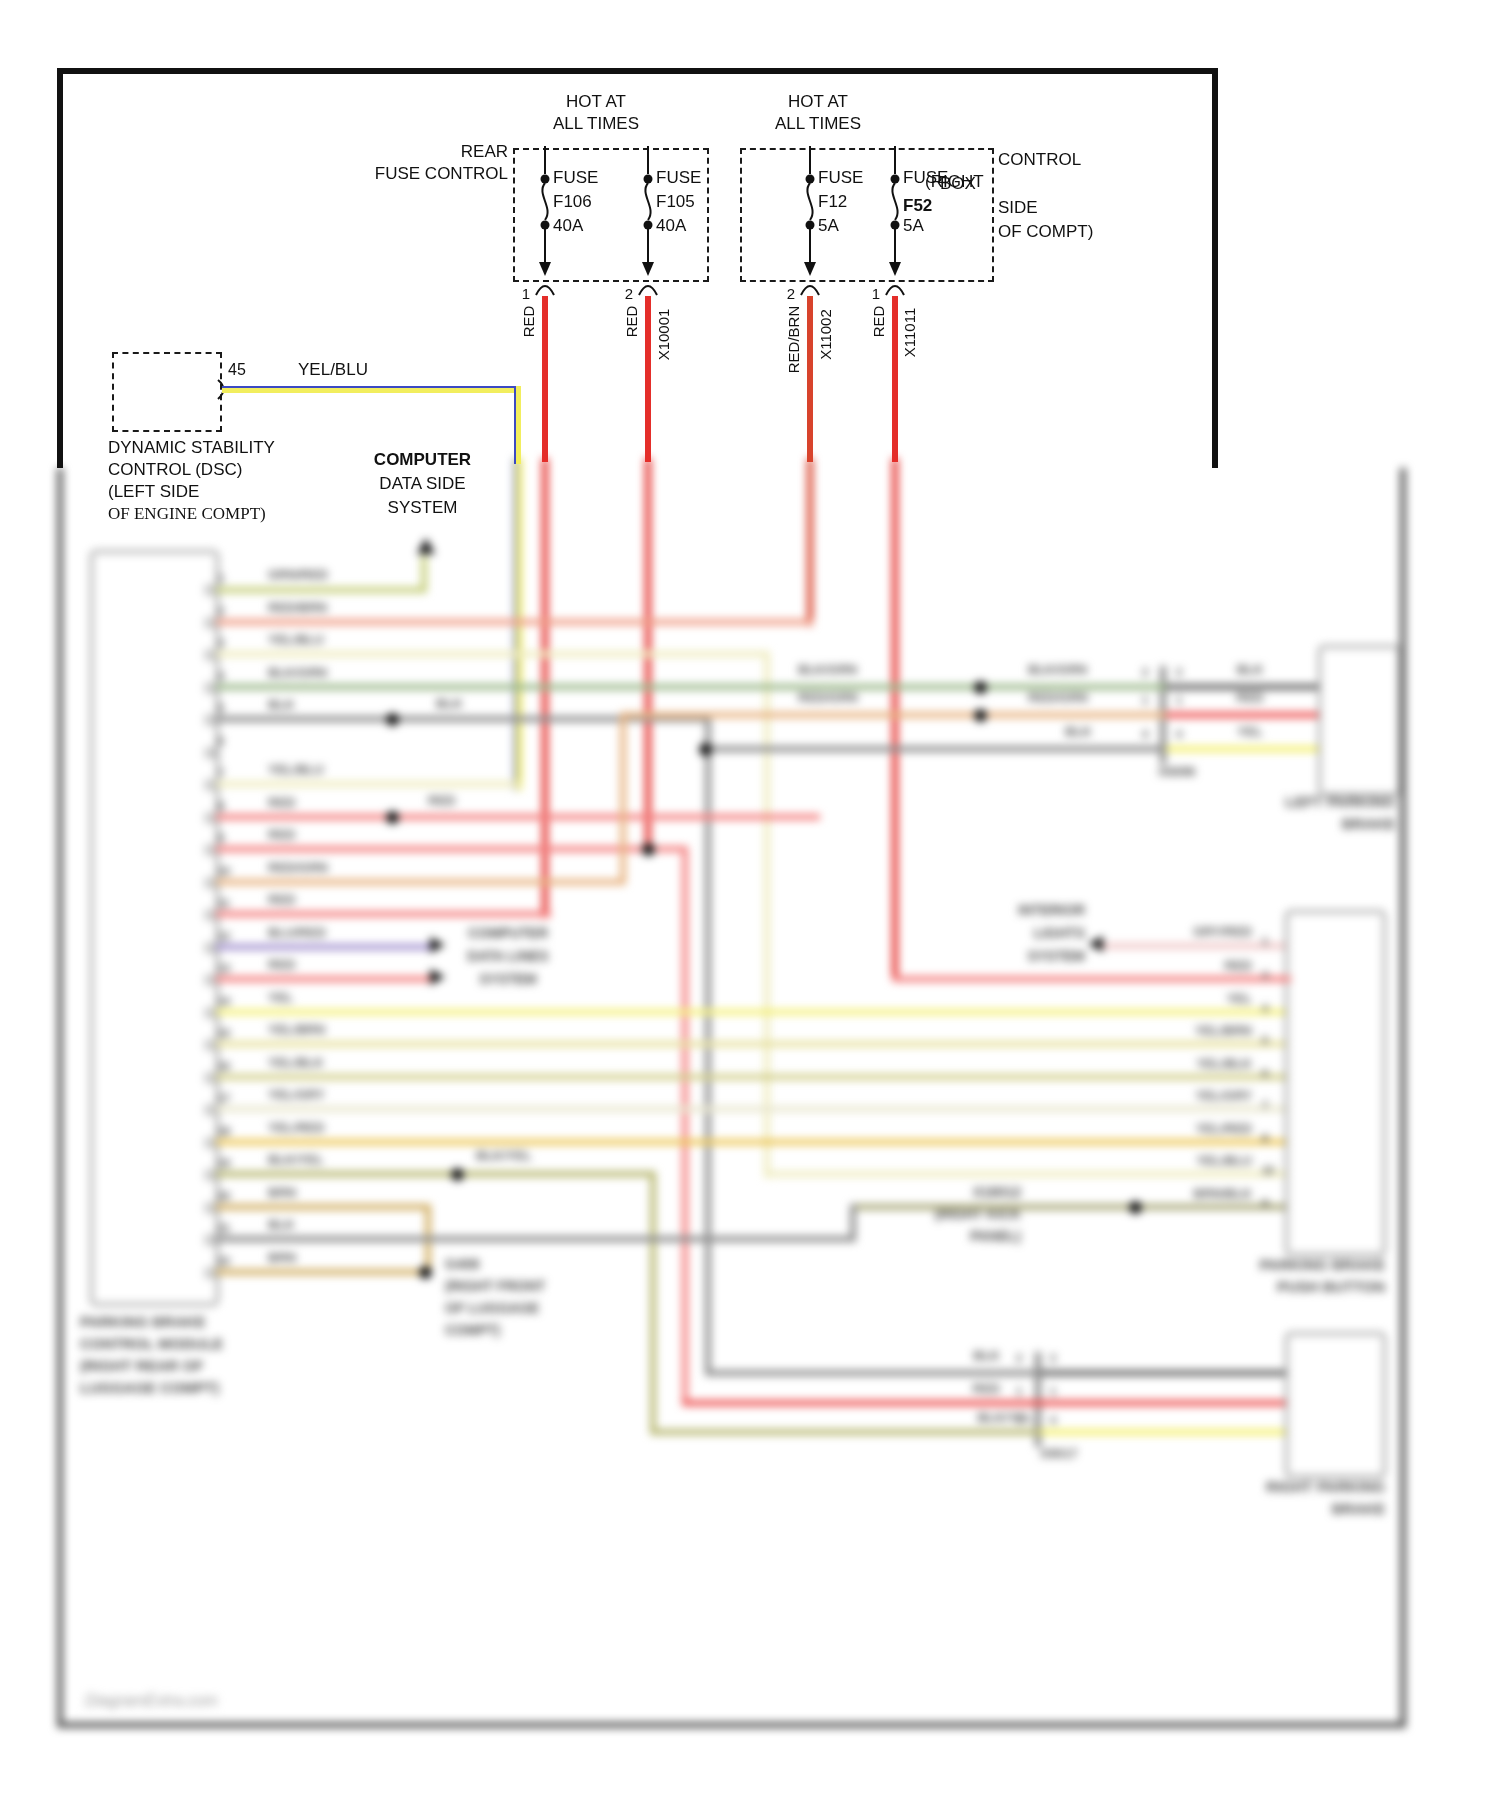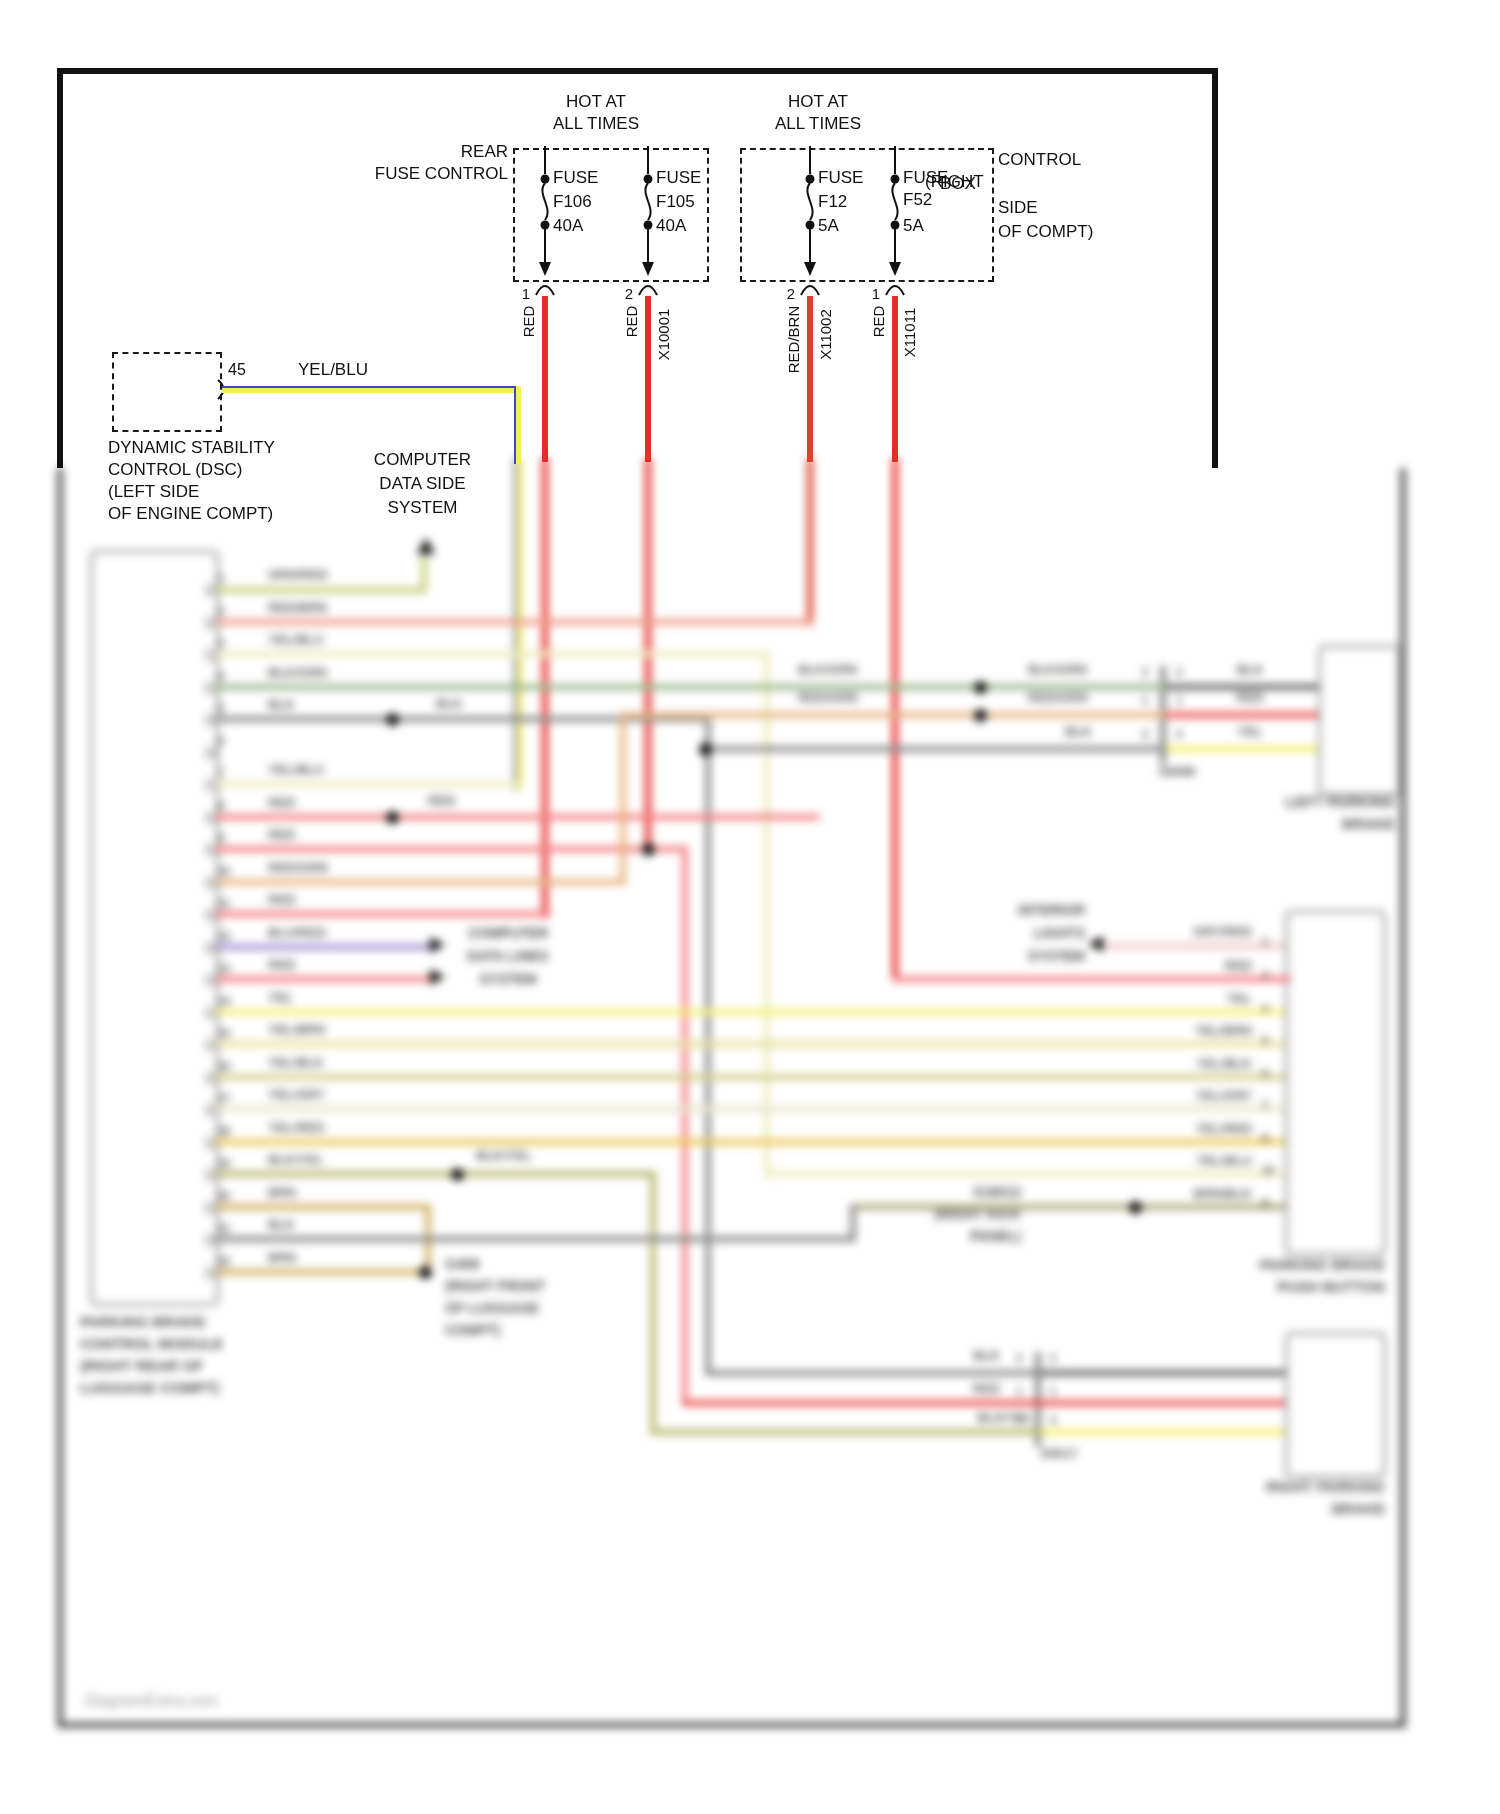--- a/index.html
+++ b/index.html
@@ -309,21 +309,21 @@
   <div class="t" style="left:553px;top:168px;">FUSE</div>
   <div class="t" style="left:553px;top:192px;">F106</div>
   <div class="t" style="left:553px;top:216px;">40A</div>
   <div class="t" style="left:656px;top:168px;">FUSE</div>
   <div class="t" style="left:656px;top:192px;">F105</div>
   <div class="t" style="left:656px;top:216px;">40A</div>
   <div class="t" style="left:818px;top:168px;">FUSE</div>
   <div class="t" style="left:818px;top:192px;">F12</div>
   <div class="t" style="left:818px;top:216px;">5A</div>
   <div class="t" style="left:903px;top:168px;">FUSE</div>
-  <div class="t" style="left:903px;top:190px;">F52</div>
+  <div class="t" style="left:903px;top:196px;font-weight:bold;">F52</div>
   <div class="t" style="left:903px;top:216px;">5A</div>
 
   <svg class="abs" width="22" height="14" style="left:534px;top:282px;">
       <path d="M2,13 Q11,-5 20,13" fill="none" stroke="#111" stroke-width="2"></path>
     </svg>
   <svg class="abs" width="22" height="14" style="left:637px;top:282px;">
       <path d="M2,13 Q11,-5 20,13" fill="none" stroke="#111" stroke-width="2"></path>
     </svg>
   <svg class="abs" width="22" height="14" style="left:799px;top:282px;">
       <path d="M2,13 Q11,-5 20,13" fill="none" stroke="#111" stroke-width="2"></path>
@@ -357,19 +357,19 @@
     </svg>
   <div class="t" style="left:228px;top:360px;font-size:16px;">45</div>
   <div class="t" style="left:298px;top:360px;">YEL/BLU</div>
 
   <div class="wire" style="left:222px;top:386px;width:299px;height:5px;background:#f2ee5e;border-top:2px solid #3b49c4;"></div>
   <div class="wire" style="left:514px;top:386px;width:5px;height:78px;background:#f2ee5e;border-left:2px solid #3b49c4;"></div>
 
   <div class="t" style="left:108px;top:438px;">DYNAMIC STABILITY</div>
   <div class="t" style="left:108px;top:460px;">CONTROL (DSC)</div>
   <div class="t" style="left:108px;top:482px;">(LEFT SIDE</div>
-  <div class="t" style="left:108px;top:504px;">OF ENGINE COMPT)</div>
-
-  <div class="t ctr" style="left:350px;top:450px;width:145px;">COMPUTER</div>
+  <div class="t" style="left:108px;top:504px;font-family:Liberation Serif, serif;">OF ENGINE COMPT)</div>
+
+  <div class="t ctr" style="left:350px;top:450px;width:145px;font-weight:bold;">COMPUTER</div>
   <div class="t ctr" style="left:350px;top:474px;width:145px;">DATA SIDE</div>
   <div class="t ctr" style="left:350px;top:498px;width:145px;">SYSTEM</div>
 
 </div>
 
 </body></html>

